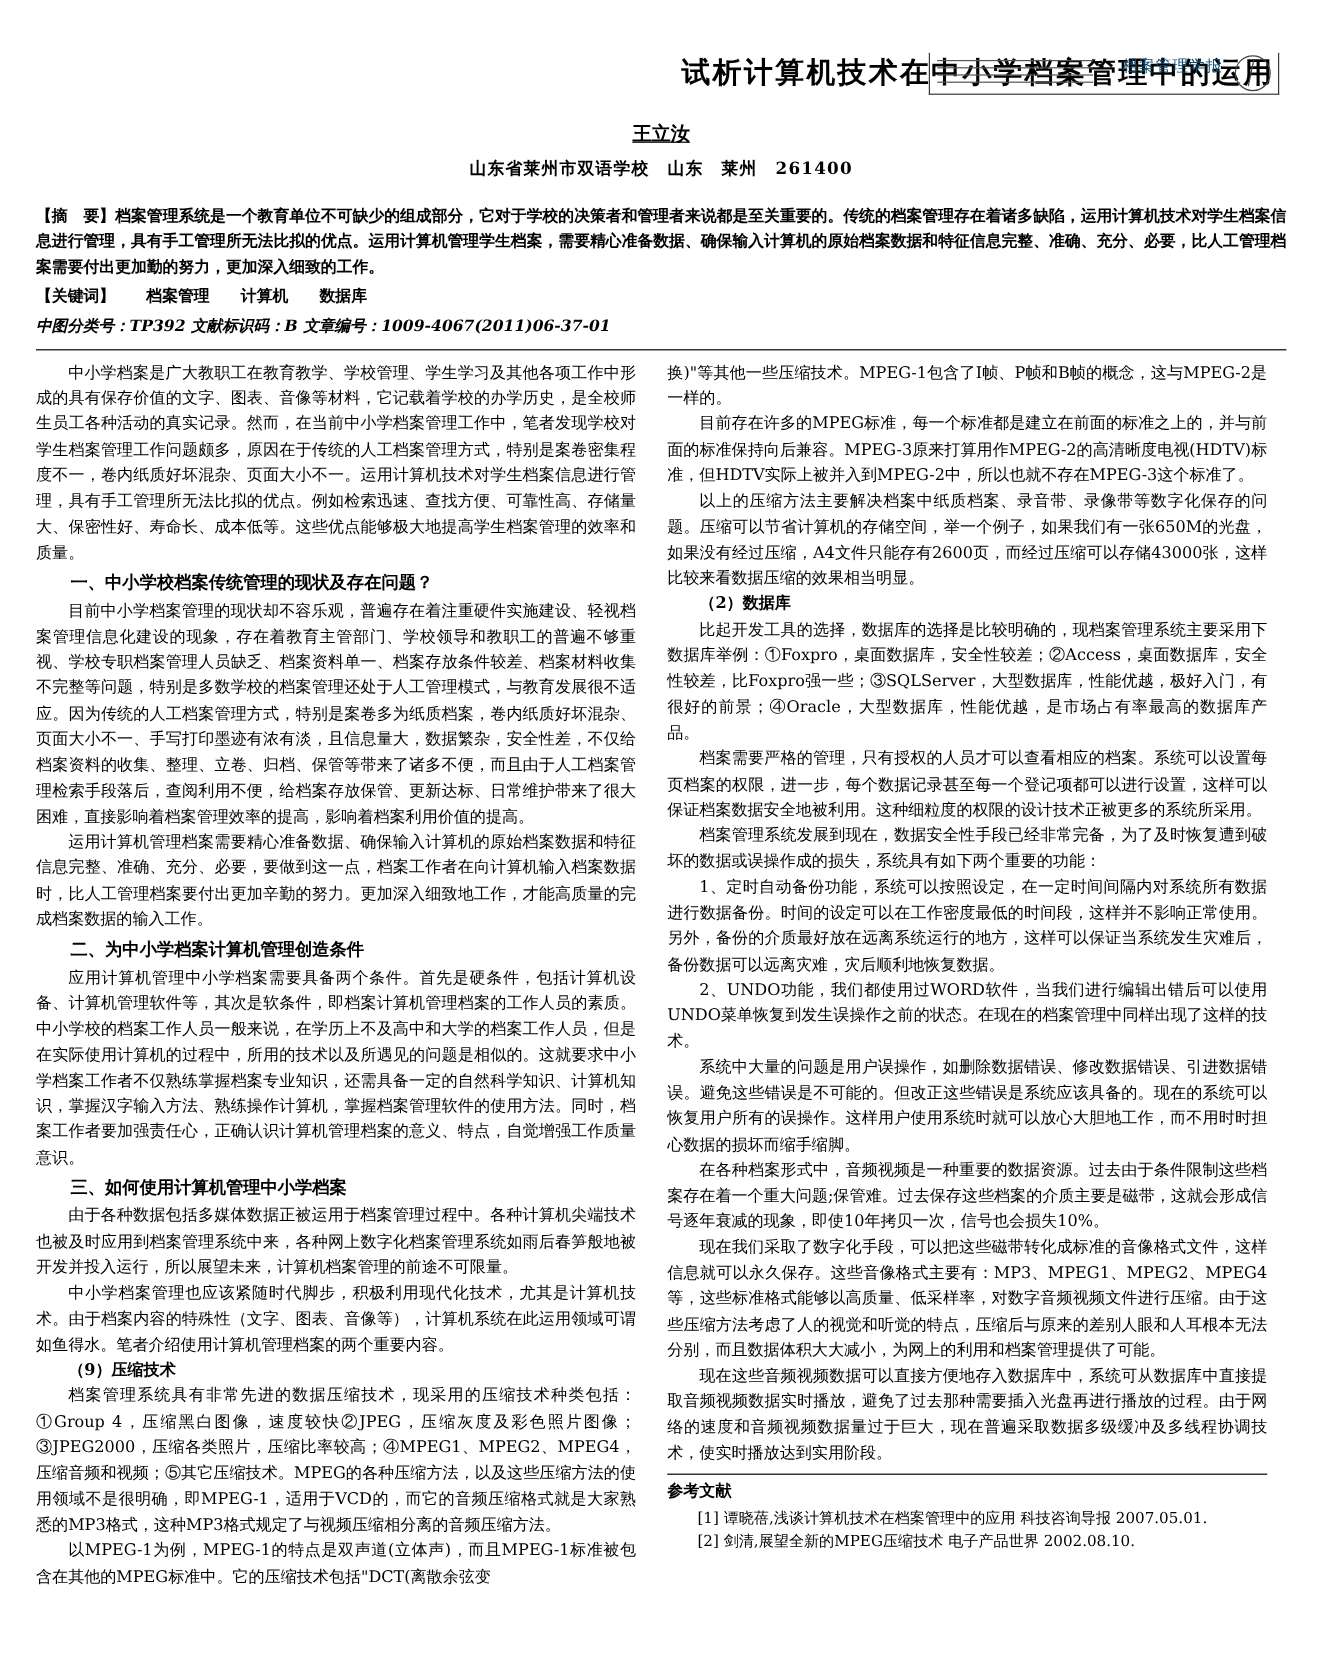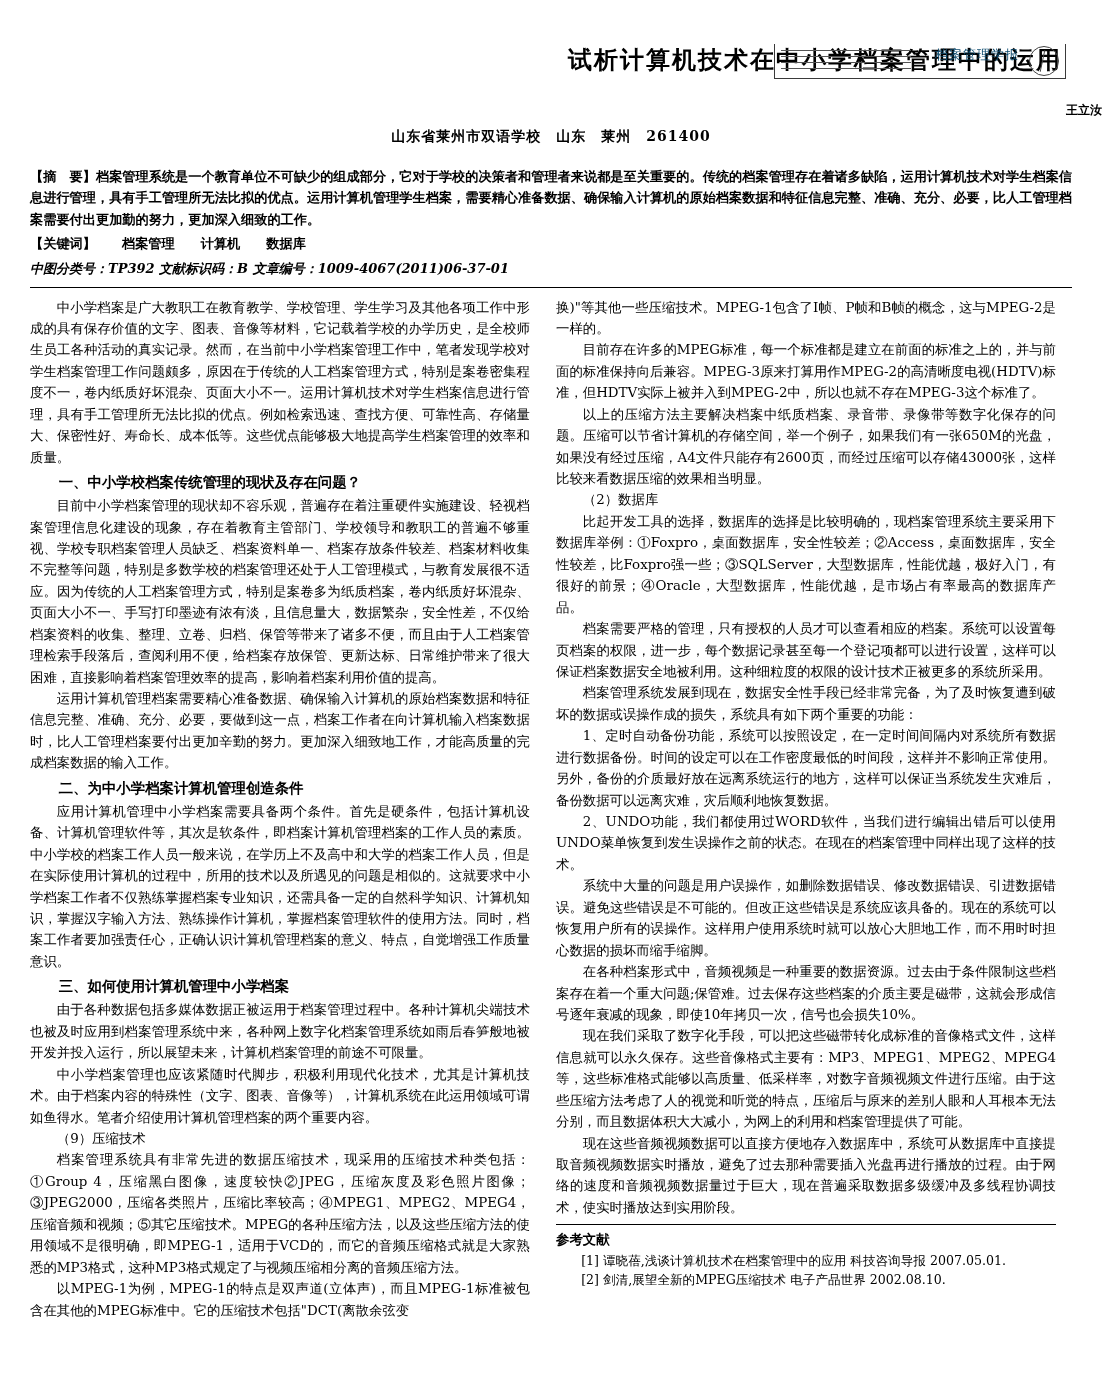--- a/index.html
+++ b/index.html
@@ -77,24 +77,25 @@
 
   h1.title {
     text-align: right;
     font-size: 24px;
     font-weight: bold;
     margin: 44px 40px 0 40px;
     letter-spacing: 2px;
     font-family: "DejaVu Serif", "Liberation Serif", serif;
   }
   .author {
-    text-align: right;
-    font-size: 12px;
+    text-align: center;
+    font-size: 16px;
     margin-top: 26px;
     font-weight: bold;
+    text-decoration: underline;
   }
   .affil {
     text-align: center;
     font-size: 14px;
     margin-top: 9px;
     font-weight: bold;
     letter-spacing: 1px;
   }
 
   .meta {
@@ -147,21 +148,21 @@
     text-indent: 0;
   }
   .col h2 {
     font-size: 14.4px;
     font-weight: bold;
     margin: 2px 0 2px 0;
     text-indent: 2em;
   }
   .col h3 {
     font-size: 13.4px;
-    font-weight: normal;
+    font-weight: bold;
     margin: 0;
     text-indent: 2em;
   }
   .refs-title {
     font-weight: bold;
     font-size: 13.4px;
     margin-top: 6px;
     text-indent: 0;
     border-top: 1px solid #000;
     padding-top: 4px;

